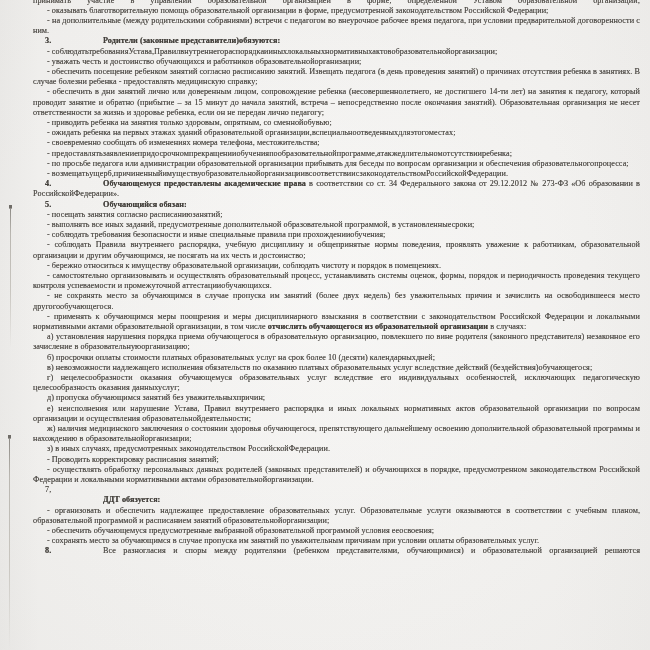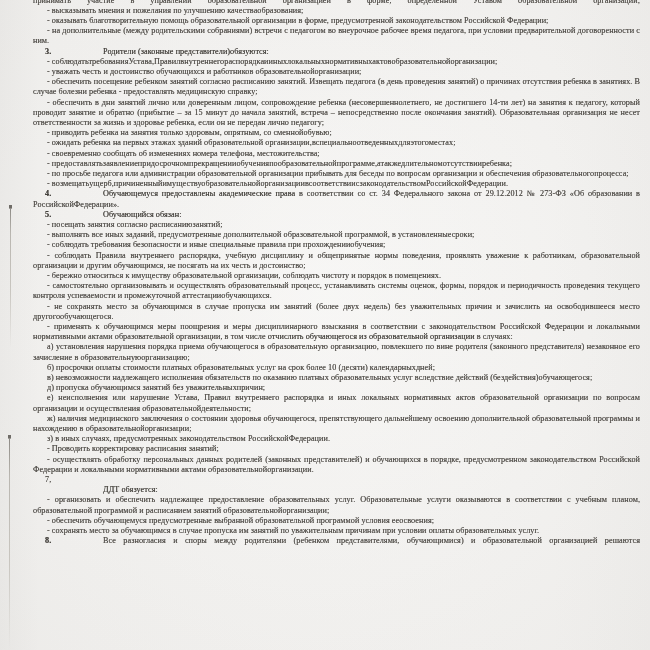--- a/index.html
+++ b/index.html
@@ -28,38 +28,37 @@
   p.top  { margin-top: -4.5px; text-align: justify; text-align-last: justify; }
   p.body { text-indent: 14px; }
   p.section { text-indent: 12px; }
   p.numline { text-indent: 12px; }
   p.fj { text-align-last: justify; }
   .num {
     display: inline-block; width: 58px; font-weight: bold; color: #43403c;
     text-indent: 0;
   }
   .numline .num { font-weight: normal; color: #55524e; }
-  .b { font-weight: normal; color: #43403c; }
+  .b { font-weight: bold; color: #43403c; }
   
   .artifact {
     position: absolute; width: 1px; z-index: 1;
     background: linear-gradient(180deg, #8d8a85 0%, #b9b6b0 18%, #c9c6c0 60%, rgba(201,198,192,0) 100%);
   }
   .artifact-dot {
     position: absolute; width: 3px; height: 4px; z-index: 1;
     background: #6f6c67; border-radius: 0 0 2px 2px;
   }
 </style>
 </head>
 <body>
 
 <div class="page">
   <div class="textcol">
       <p class="para top"><span>принимать участие в управлении образовательной организацией в форме, определенной Уставом образовательной организации;</span></p>
-      <p class="para body"><span>- высказывать мнения и пожелания по улучшению качестваобразования;</span></p>
       <p class="para body"><span>- оказывать благотворительную помощь образовательной организации в форме, предусмотренной законодательством Российской Федерации;</span></p>
       <p class="para body"><span>- на дополнительные (между родительскими собраниями) встречи с педагогом во внеурочное рабочее время педагога, при условии предварительной договоренности с ним.</span></p>
       <p class="para section"><span class="num">3.</span><span class="b">Родители (законные представители)обязуются:</span></p>
       <p class="para body"><span>- соблюдатьтребованияУстава,Правилвнутреннегораспорядкаииныхлокальныхнормативныхактовобразовательнойорганизации;</span></p>
       <p class="para body"><span>- уважать честь и достоинство обучающихся и работников образовательнойорганизации;</span></p>
       <p class="para body"><span>- обеспечить посещение ребенком занятий согласно расписанию занятий. Извещать педагога (в день проведения занятий) о причинах отсутствия ребенка в занятиях. В случае болезни ребенка - предоставлять медицинскую справку;</span></p>
       <p class="para body"><span>- обеспечить в дни занятий лично или доверенным лицом, сопровождение ребенка (несовершеннолетнего, не достигшего 14-ти лет) на занятия к педагогу, который проводит занятие и обратно (прибытие – за 15 минут до начала занятий, встреча – непосредственно после окончания занятий). Образовательная организация не несет ответственности за жизнь и здоровье ребенка, если он не передан лично педагогу;</span></p>
       <p class="para body"><span>- приводить ребенка на занятия только здоровым, опрятным, со сменнойобувью;</span></p>
       <p class="para body"><span>- ожидать ребенка на первых этажах зданий образовательной организации,вспециальноотведенныхдляэтогоместах;</span></p>
       <p class="para body"><span>- своевременно сообщать об изменениях номера телефона, местожительства;</span></p>
@@ -72,20 +71,21 @@
       <p class="para body"><span>- выполнять все иных заданий, предусмотренные дополнительной образовательной программой, в установленныесроки;</span></p>
       <p class="para body"><span>- соблюдать требования безопасности и иные специальные правила при прохожденииобучения;</span></p>
       <p class="para body"><span>- соблюдать Правила внутреннего распорядка, учебную дисциплину и общепринятые нормы поведения, проявлять уважение к работникам, образовательной организации и другим обучающимся, не посягать на их честь и достоинство;</span></p>
       <p class="para body"><span>- бережно относиться к имуществу образовательной организации, соблюдать чистоту и порядок в помещениях.</span></p>
       <p class="para body"><span>- самостоятельно организовывать и осуществлять образовательный процесс, устанавливать системы оценок, формы, порядок и периодичность проведения текущего контроля успеваемости и промежуточной аттестацииобучающихся.</span></p>
       <p class="para body"><span>- не сохранять место за обучающимся в случае пропуска им занятий (более двух недель) без уважительных причин и зачислить на освободившееся место другогообучающегося.</span></p>
       <p class="para body"><span>- применять к обучающимся меры поощрения и меры дисциплинарного взыскания в соответствии с законодательством Российской Федерации и локальными нормативными актами образовательной организации, в том числе </span><span class="b">отчислить обучающегося из образовательной организации</span><span> в случаях:</span></p>
       <p class="para body"><span>а) установления нарушения порядка приема обучающегося в образовательную организацию, повлекшего по вине родителя (законного представителя) незаконное его зачисление в образовательнуюорганизацию;</span></p>
       <p class="para body"><span>б) просрочки оплаты стоимости платных образовательных услуг на срок более 10 (десяти) календарныхдней;</span></p>
       <p class="para body"><span>в) невозможности надлежащего исполнения обязательств по оказанию платных образовательных услуг вследствие действий (бездействия)обучающегося;</span></p>
+      <p class="para body"><span>г) нецелесообразности оказания обучающемуся образовательных услуг вследствие его индивидуальных особенностей, исключающих педагогическую целесообразность оказания данныхуслуг;</span></p>
       <p class="para body"><span>д) пропуска обучающимся занятий без уважительныхпричин;</span></p>
       <p class="para body"><span>е) неисполнения или нарушение Устава, Правил внутреннего распорядка и иных локальных нормативных актов образовательной организации по вопросам организации и осуществления образовательнойдеятельности;</span></p>
       <p class="para body"><span>ж) наличия медицинского заключения о состоянии здоровья обучающегося, препятствующего дальнейшему освоению дополнительной образовательной программы и нахождению в образовательнойорганизации;</span></p>
       <p class="para body"><span>з) в иных случаях, предусмотренных законодательством РоссийскойФедерации.</span></p>
       <p class="para body"><span>- Проводить корректировку расписания занятий;</span></p>
       <p class="para body"><span>- осуществлять обработку персональных данных родителей (законных представителей) и обучающихся в порядке, предусмотренном законодательством Российской Федерации и локальными нормативными актами образовательнойорганизации.</span></p>
       <p class="para numline"><span class="num">7,</span></p>
       <p class="para section"><span class="num"></span><span class="b">ДДТ обязуется:</span></p>
       <p class="para body"><span>- организовать и обеспечить надлежащее предоставление образовательных услуг. Образовательные услуги оказываются в соответствии с учебным планом, образовательной программой и расписанием занятий образовательнойорганизации;</span></p>
       <p class="para body"><span>- обеспечить обучающемуся предусмотренные выбранной образовательной программой условия ееосвоения;</span></p>

